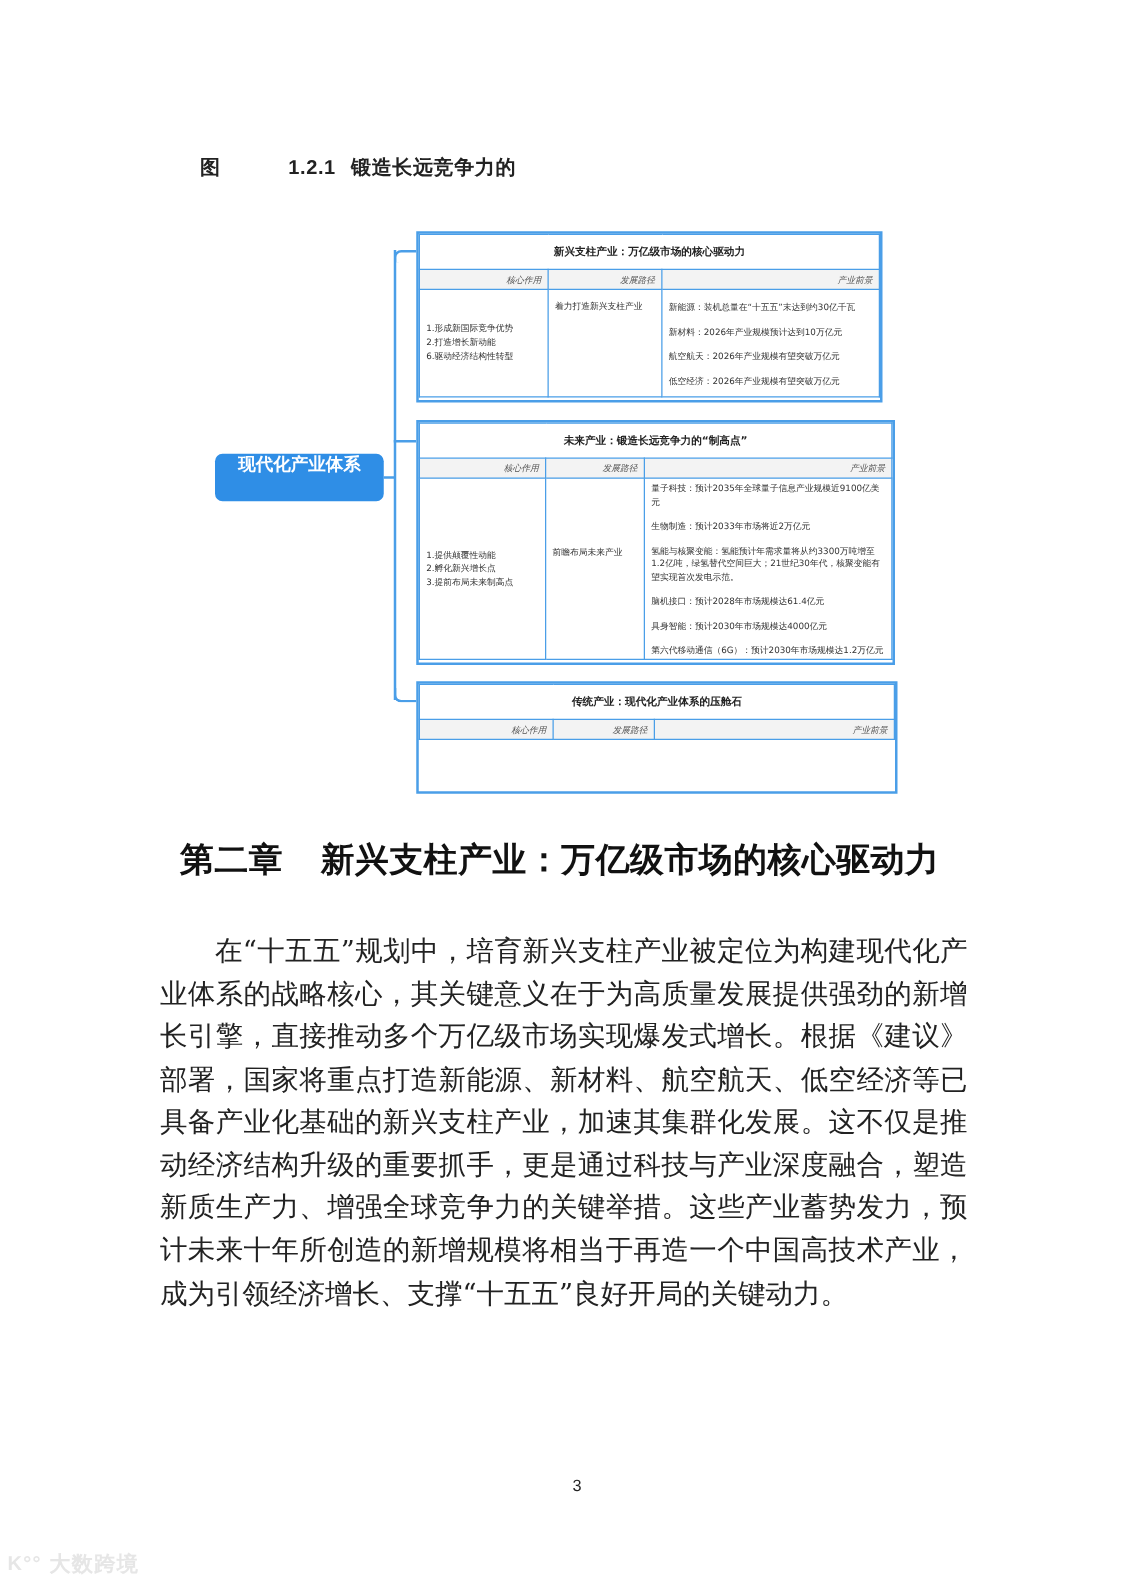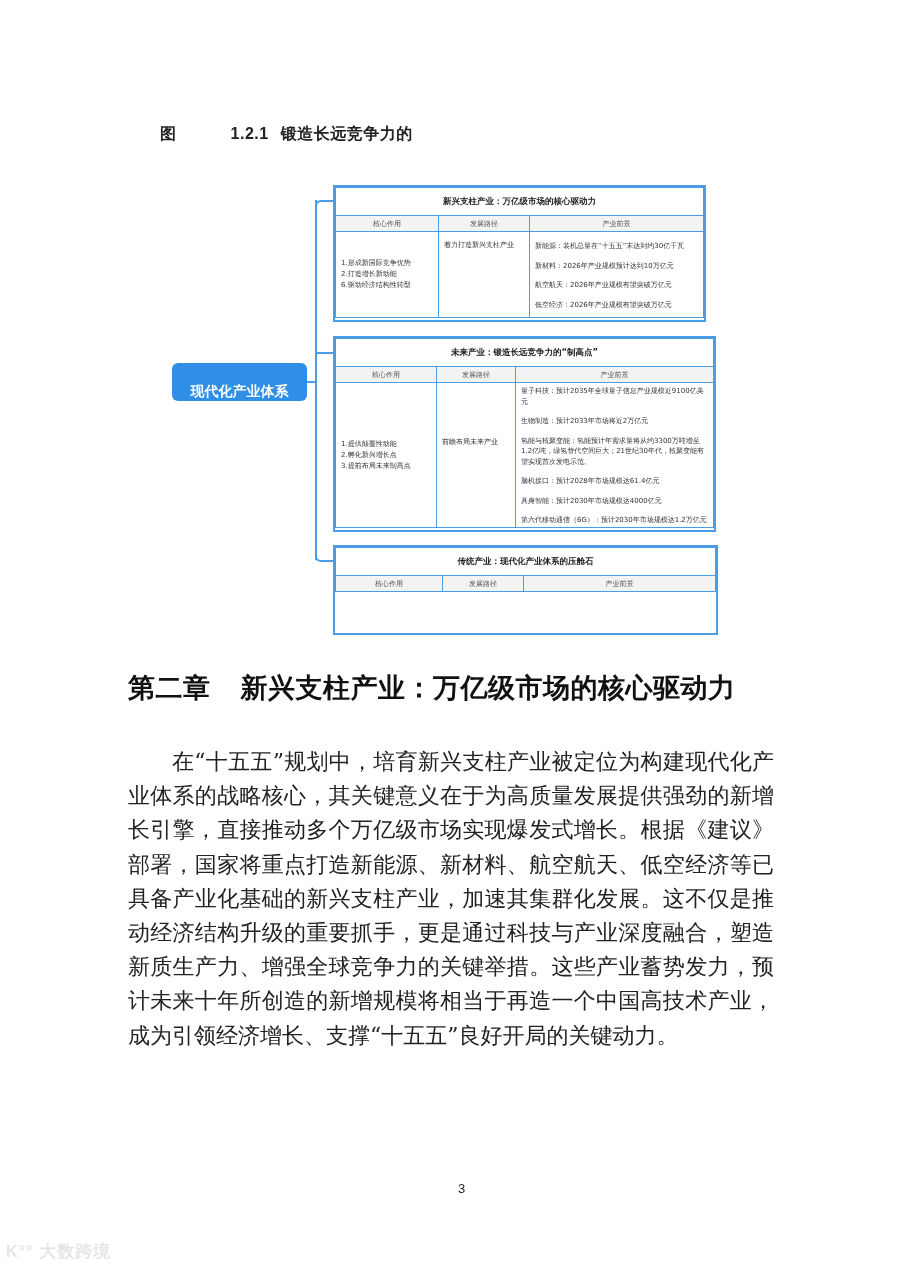--- a/index.html
+++ b/index.html
@@ -1,42 +1,42 @@
 <!DOCTYPE html>
 <html><head>
   <meta charset="utf-8">
   <style>
     html, body { margin:0; padding:0; background:#ffffff; }
     body { width:900px; height:1273px; position:relative; overflow:hidden; font-family:"DejaVu Sans", sans-serif; color:#222; }
     .fig-caption { position:absolute; left:160px; top:124px; font-size:16px; font-weight:bold; color:#222; letter-spacing:0.5px; }
     .fig-caption .num { font-family:Liberation Sans, sans-serif;margin-left:48px; }
 
     
-    .root-node { position:absolute; left:172px; top:363px; width:135px; height:38px; background:#2f8ee6; border-radius:6px; color:#fff; font-size:14px; font-weight:bold; display:flex; align-items:flex-end; justify-content:center; }
+    .root-node { position:absolute; left:172px; top:363px; width:135px; height:38px; background:#2f8ee6; border-radius:6px; color:#fff; font-size:14px; font-weight:bold; display:flex; align-items:flex-start; justify-content:center; }
     .connector { position:absolute; border:2px solid #4a9ee8; }
     .conn-h-root { left:307px; top:381px; width:9px; height:0; border-width:2px 0 0 0; }
     .conn-v { left:315px; top:200px; width:0; height:360px; border-width:0 0 0 2px; }
     .conn-top { left:315px; top:200px; width:18px; height:8px; border-width:2px 0 0 2px; border-radius:6px 0 0 0; }
     .conn-mid { left:315px; top:352px; width:18px; height:0; border-width:2px 0 0 0; }
     .conn-bot { left:315px; top:550px; width:18px; height:10px; border-width:0 0 2px 2px; border-radius:0 0 0 6px; }
 
     .card { position:absolute; border:2px solid #4a9ee8; background:#fff; font-size:7px; color:#333; }
     .card table { border-collapse:collapse; width:100%; }
     .card td, .card th { border:1.5px solid #4a9ee8; padding:0 5px; font-weight:normal; }
     .card .title { font-size:8.5px; font-weight:bold; text-align:center; color:#222; }
-    .card .hdr { background:#f3f3f3; text-align:center; color:#555; height:15px; }
+    .card .hdr { background:#f3f3f3; text-align:right; color:#555; height:15px;font-style:italic; }
     .card .center { text-align:left; vertical-align:top; padding-top:8px; }
     .card .left { vertical-align:middle; line-height:11px; }
     .card .prospects p { margin:0; line-height:10.5px; }
 
     #card1 { left:333px; top:185px; width:369px; height:133px; }
     #card2 { left:333px; top:336px; width:379px; height:192px; }
     #card3 { left:333px; top:545px; width:381px; height:86px; }
 
-    .chapter-title { position:absolute; left:128px; top:670px; font-size:27px; font-weight:bold; color:#111; letter-spacing:0.5px; white-space:nowrap; }
+    .chapter-title { position:absolute; left:144px; top:670px; font-size:27px; font-weight:bold; color:#111; letter-spacing:0.5px; white-space:nowrap; }
     .chapter-title .gap { display:inline-block; width:30px; }
     .body-text { position:absolute; left:128px; top:745px; width:646px; font-family:"DejaVu Serif", serif; font-size:22px; line-height:34.2px; color:#222; text-align:justify; text-indent:2em; margin:0; }
     .page-number { position:absolute; left:458px; top:1181px; font-size:13px; font-family:"Liberation Sans", sans-serif; color:#222; }
     .watermark { position:absolute; left:6px; top:1240px; font-size:17px; color:#e6e6e6; font-weight:bold; letter-spacing:1px; display:flex; align-items:center; gap:6px; }
     .watermark .logo { font-family:"Liberation Sans", sans-serif; font-size:16px; }
   </style>
 </head>
 <body>
 
 <div class="fig-caption">

